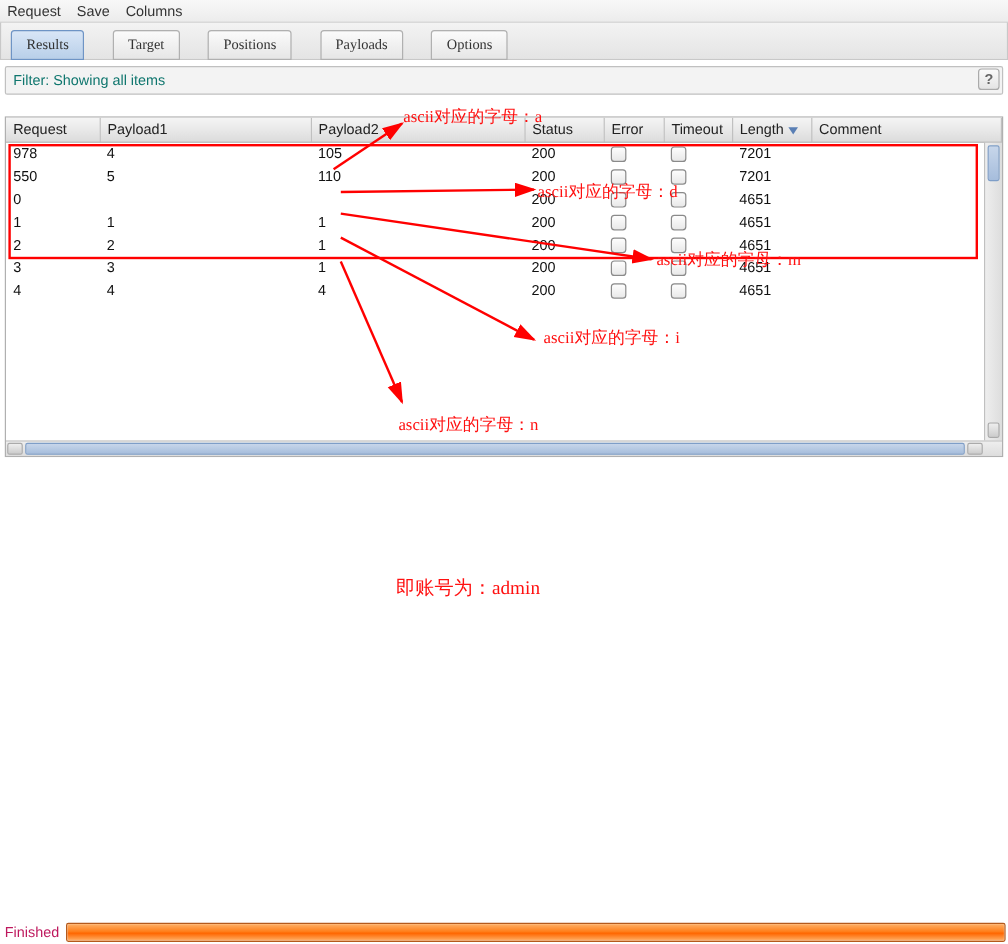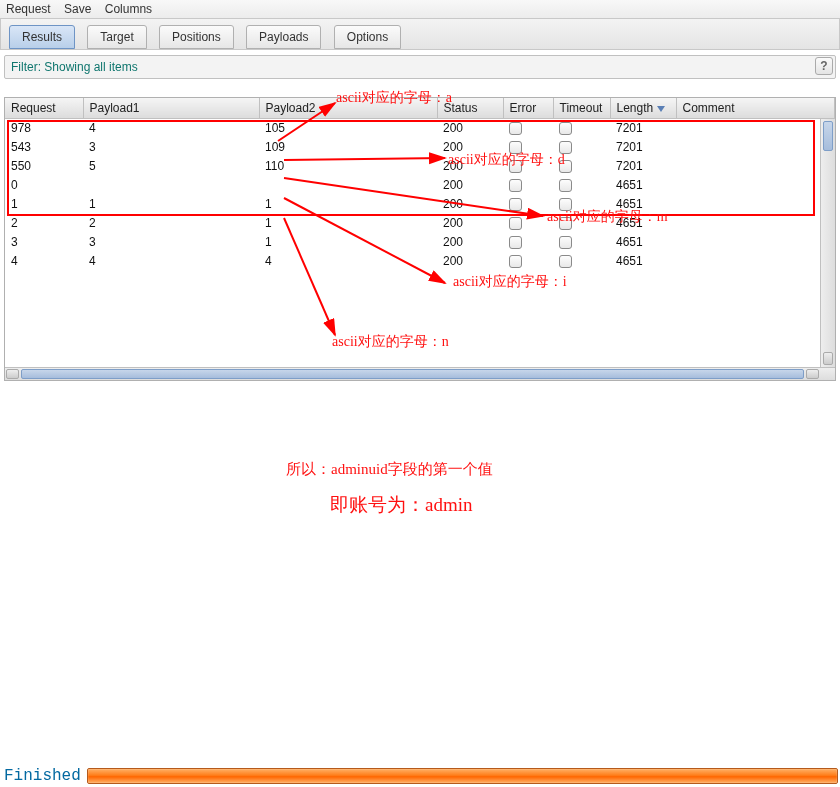--- a/index.html
+++ b/index.html
@@ -23,25 +23,26 @@
     border: 1px solid #c8c8c8;
     border-top: none;
     padding: 6px 8px 0 8px;
     height: 31px;
   }
   .tab {
     display: inline-block;
     border: 1px solid #b0b0b0;
     border-bottom: 1px solid #b0b0b0;
     padding: 4px 12px;
-    margin-right: 9px;
+    margin-right: 20px;
     background: linear-gradient(#fbfbfb,#e6e6e6);
     border-radius: 3px 3px 0 0;
     color: #333;
     cursor: pointer;
+    font-family: Liberation Serif, serif;
   }
   .tab.sel {
     background: linear-gradient(#d9e6f7,#b8cfe9);
     border-color: #6e94c5;
   }
   .filter-wrap {
     margin: 5px 4px 0 4px;
     position: relative;
   }
   .filter {
@@ -134,21 +135,21 @@
   }
   .anno-layer {
     position:absolute;left:0;top:0;width:840px;height:787px;
     pointer-events:none;
   }
   .anno-text { color:#ff1010; font-size:14px; font-family:Liberation Serif, serif; position:absolute; white-space:nowrap; }
   .status-wrap {
     position:absolute;left:0;bottom:0;width:840px;
     display:flex;align-items:center;padding:2px 2px 2px 2px;
   }
-  .finished { color:#0369a1; font-size:16px; padding:0 6px 0 2px;font-family:Liberation Mono, monospace; }
+  .finished { color:#be185d; font-size:12px; padding:0 6px 0 2px; }
   .progress {
     flex:1;height:16px;border:1px solid #b55a1c;border-radius:2px;
     background: linear-gradient(#ffb066,#ff7e1a 45%,#ff6600 55%,#ffb066);
     box-shadow: inset 0 0 1px #fff;
   }
   svg.arrows { position:absolute; left:0; top:0; }
 </style>
 </head>
 <body>
 
@@ -200,30 +201,20 @@
           <td>978</td>
           <td>4</td>
           <td>105</td>
           <td>200</td>
           <td><span class="cbox"></span></td>
           <td><span class="cbox"></span></td>
           <td>7201</td>
           <td></td>
         </tr>
         <tr>
-          <td>543</td>
-          <td>3</td>
-          <td>109</td>
-          <td>200</td>
-          <td><span class="cbox"></span></td>
-          <td><span class="cbox"></span></td>
-          <td>7201</td>
-          <td></td>
-        </tr>
-        <tr>
           <td>550</td>
           <td>5</td>
           <td>110</td>
           <td>200</td>
           <td><span class="cbox"></span></td>
           <td><span class="cbox"></span></td>
           <td>7201</td>
           <td></td>
         </tr>
         <tr>
@@ -300,21 +291,20 @@
     <line x1="278" y1="141" x2="335" y2="103" stroke="#ff0000" stroke-width="2" marker-end="url(#ah)"></line>
     <line x1="284" y1="160" x2="445" y2="158" stroke="#ff0000" stroke-width="2" marker-end="url(#ah)"></line>
     <line x1="284" y1="178" x2="543" y2="216" stroke="#ff0000" stroke-width="2" marker-end="url(#ah)"></line>
     <line x1="284" y1="198" x2="445" y2="283" stroke="#ff0000" stroke-width="2" marker-end="url(#ah)"></line>
     <line x1="284" y1="218" x2="335" y2="335" stroke="#ff0000" stroke-width="2" marker-end="url(#ah)"></line>
   </svg>
   <div class="anno-text" style="left:336px;top:89px;">ascii对应的字母：a</div>
   <div class="anno-text" style="left:448px;top:151px;">ascii对应的字母：d</div>
   <div class="anno-text" style="left:547px;top:208px;">ascii对应的字母：m</div>
   <div class="anno-text" style="left:453px;top:273px;">ascii对应的字母：i</div>
-  <div class="anno-text" style="left:332px;top:333px;">ascii对应的字母：n</div>
-  <div class="anno-text" style="left:286px;top:460px;font-size:15px;">所以：adminuid字段的第一个值</div>
-  <div class="anno-text" style="left:330px;top:480px;font-size:19px;margin-top:12px;">即账号为：admin</div>
+  <div class="anno-text" style="left:332px;top:345px;">ascii对应的字母：n</div>
+  <div class="anno-text" style="left:330px;top:480px;font-size:16px;">即账号为：admin</div>
 </div>
 
 <div class="status-wrap">
   <div class="finished">Finished</div>
   <div class="progress"></div>
 </div>
 
 </body></html>

